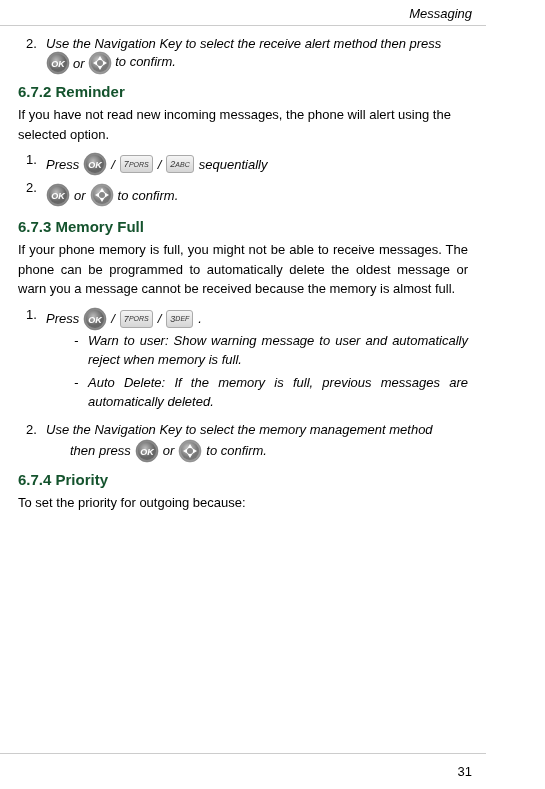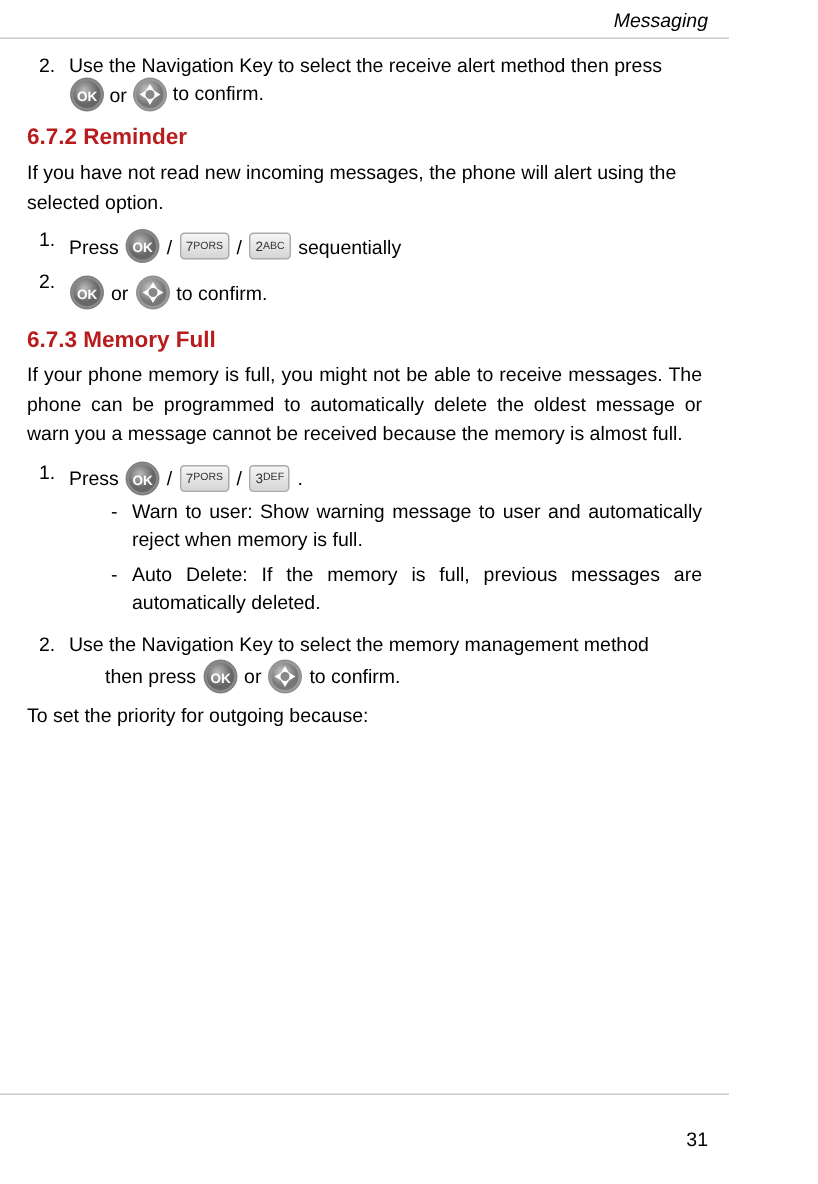--- a/index.html
+++ b/index.html
@@ -35,21 +35,21 @@
 
     .page-content {
       padding: 10px 18px 10px 18px;
       flex: 1;
     }
 
     .section-heading {
       font-size: 15px;
       font-weight: bold;
       margin: 8px 0 5px 0;
-      color: #b91c1c;
+      color: #14532d;
     }
 
     .section-intro {
       margin-bottom: 8px;
       line-height: 1.5;
     }
 
     .numbered-item {
       display: flex;
       align-items: flex-start;
@@ -57,20 +57,21 @@
       margin-left: 8px;
     }
 
     .numbered-item .num {
       min-width: 20px;
       font-size: 13px;
     }
 
     .numbered-item .item-content {
       flex: 1;
+      font-style: italic;
     }
 
     .bullet-list {
       list-style: none;
       margin-left: 28px;
       margin-bottom: 6px;
     }
 
     .bullet-list li {
       position: relative;
@@ -110,21 +111,21 @@
 
     .confirm-line {
       display: flex;
       align-items: center;
       gap: 4px;
       margin: 3px 0 3px 36px;
     }
 
     .page-footer {
       text-align: right;
-      padding: 22px 14px;
+      padding: 10px 14px;
       font-size: 13px;
       border-top: 1px solid #ccc;
       color: #000;
     }
 
     
     .round-icon {
       display: inline-block;
       width: 24px;
       height: 24px;
@@ -328,20 +329,23 @@
             <polygon points="12,19 15,14 9,14" fill="white"></polygon>
             <polygon points="5,12 10,9 10,15" fill="white"></polygon>
             <polygon points="19,12 14,9 14,15" fill="white"></polygon>
             <circle cx="12" cy="12" r="3" fill="#888"></circle>
           </svg>
           <span>to confirm.</span>
         </div>
       </div>
     </div>
 
+    <h2 class="section-heading">
+      <span>6.7.4 Priority</span>
+    </h2>
 
     <p class="section-intro">To set the priority for outgoing because:</p>
 
   </div>
 
   <div class="page-footer">
     <span>31</span>
   </div>
 
 </div>

